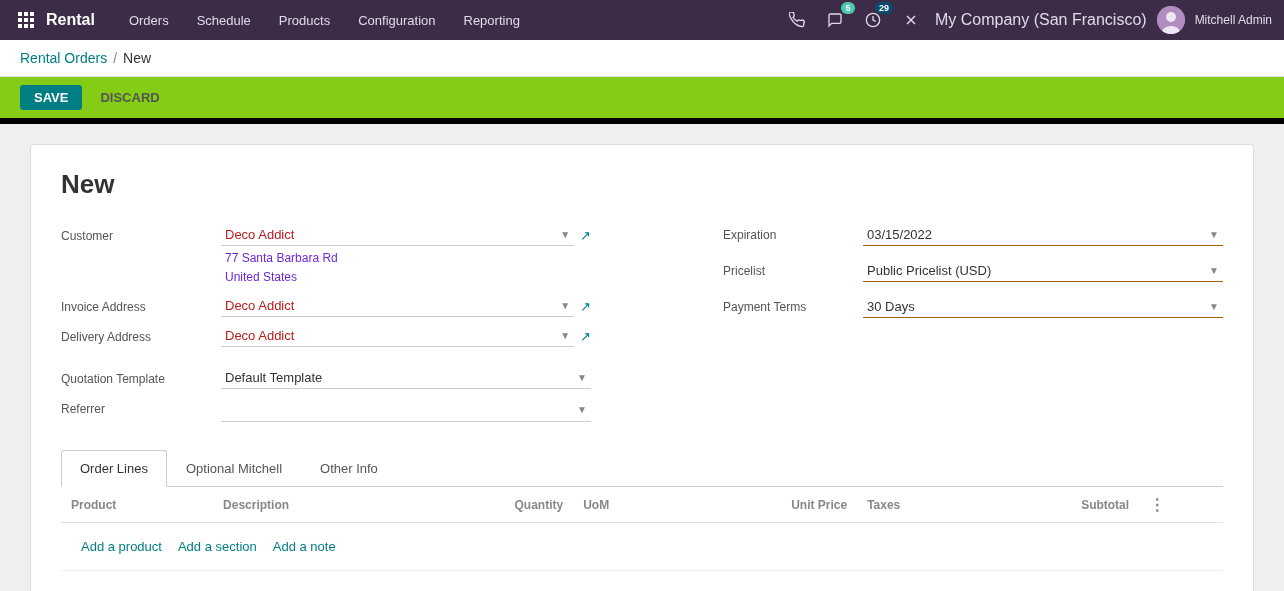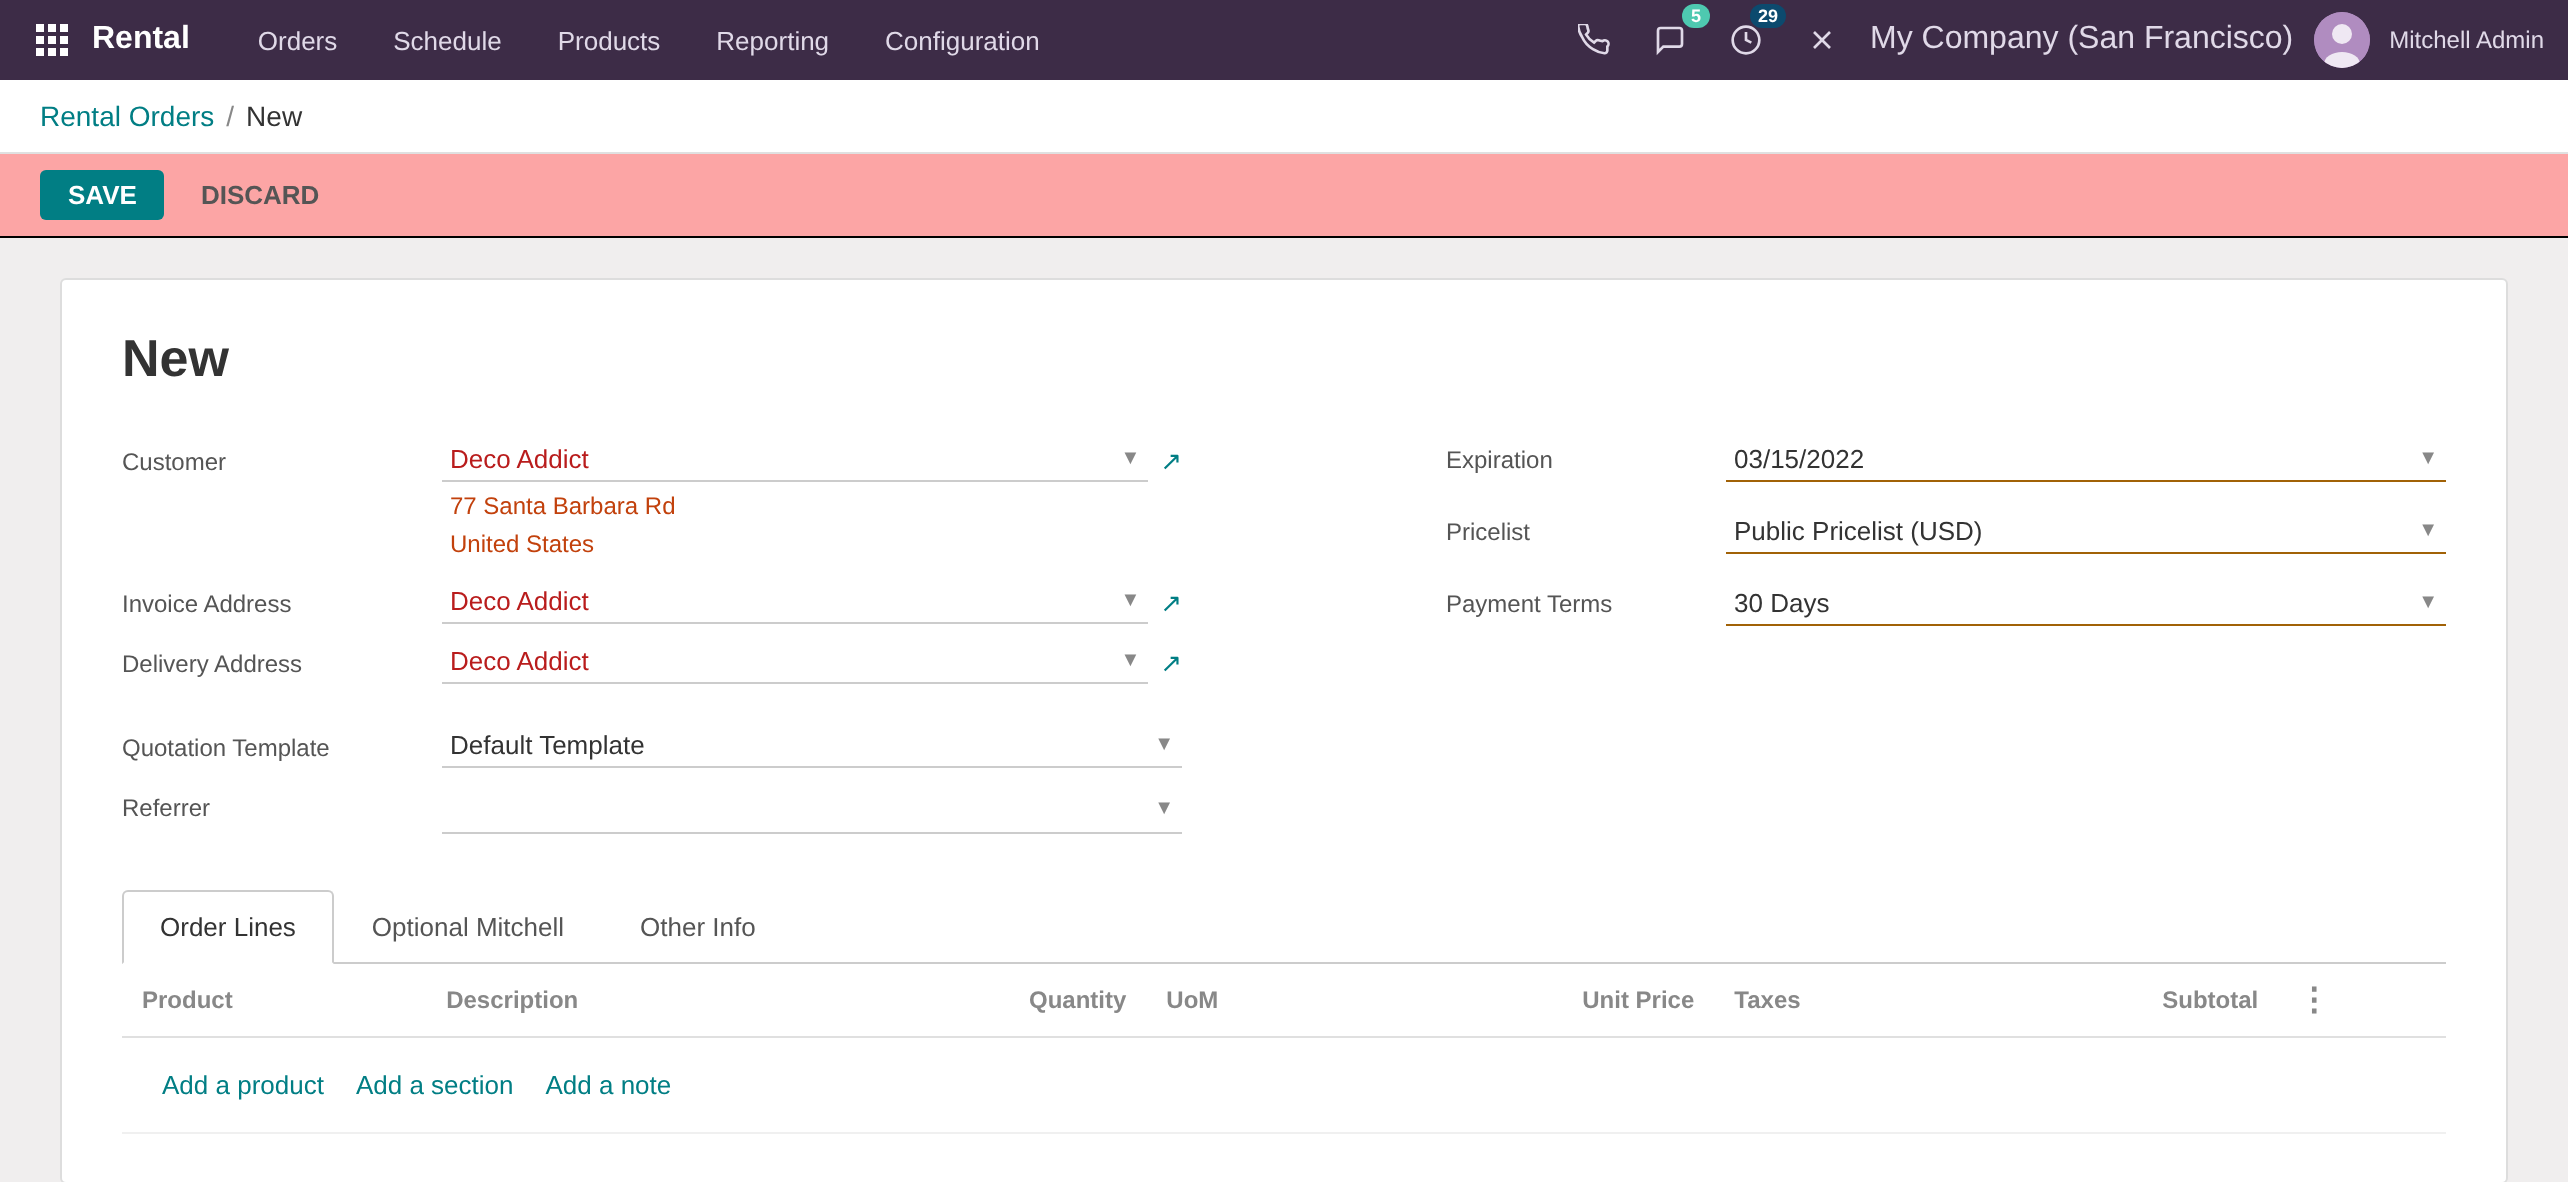--- a/index.html
+++ b/index.html
@@ -57,21 +57,21 @@
     .breadcrumb-bar {
       background: #fff; padding: 10px 20px; border-bottom: 1px solid #e0e0e0;
       display: flex; align-items: center; gap: 6px;
     }
     .breadcrumb-link { color: #017e84; font-size: 14px; cursor: pointer; }
     .breadcrumb-sep { color: #888; font-size: 14px; }
     .breadcrumb-current { color: #333; font-size: 14px; }
 
     
     .action-bar {
-      background: #fca5a5; padding: 8px 20px; border-bottom: 1px solid #000000;
+      background: #84cc16; padding: 8px 20px; border-bottom: 6px solid #000000;
       display: flex; align-items: center; gap: 8px;
     }
     .btn-save {
       background: #017e84; color: #fff; border: none; padding: 5px 14px;
       border-radius: 3px; cursor: pointer; font-size: 13px; font-weight: 600;
     }
     .btn-discard {
       background: transparent; color: #555; border: none; padding: 5px 10px;
       cursor: pointer; font-size: 13px; font-weight: 600;
     }
@@ -104,21 +104,21 @@
     .form-select {
       flex: 1; border: none; border-bottom: 1px solid #ccc; padding: 3px 4px;
       font-size: 13px; background: transparent; cursor: pointer;
       display: flex; align-items: center; justify-content: space-between;
     }
     .form-select-text {
       flex: 1; color: #b91c1c;
     }
     .form-select-arrow { color: #888; font-size: 10px; }
     .external-link-icon { color: #017e84; cursor: pointer; font-size: 13px; }
-    .address-lines { font-size: 12px; color: #c2410c; margin-top: 3px; line-height: 1.6; padding-left: 4px; }
+    .address-lines { font-size: 12px; color: #6d28d9; margin-top: 3px; line-height: 1.6; padding-left: 4px; }
 
     
     .form-columns {
       display: flex; gap: 40px; align-items: flex-start;
     }
     .form-col-left { flex: 1; }
     .form-col-right { flex: 0 0 500px; }
 
     .form-row-right {
       display: flex; align-items: center; margin-bottom: 14px;
@@ -186,22 +186,22 @@
       <rect x="0" y="12" width="4" height="4"></rect>
         <rect x="6" y="12" width="4" height="4"></rect>
       <rect x="12" y="12" width="4" height="4"></rect>
     </svg>
   </div>
   <span class="topnav-brand">Rental</span>
   <div class="topnav-menu">
     <span class="topnav-menu-item">Orders</span>
     <span class="topnav-menu-item">Schedule</span>
     <span class="topnav-menu-item">Products</span>
+    <span class="topnav-menu-item">Configuration</span>
     <span class="topnav-menu-item">Reporting</span>
-    <span class="topnav-menu-item">Configuration</span>
   </div>
   <div class="topnav-right">
     <div class="topnav-icon-btn">
       <svg width="16" height="16" viewBox="0 0 24 24" fill="none" stroke="#e0d9e8" stroke-width="2">
         <path d="M22 16.92v3a2 2 0 01-2.18 2 19.79 19.79 0 01-8.63-3.07A19.5 19.5 0 013.07 9.81 19.79 19.79 0 01.01 1.18 2 2 0 012 0h3a2 2 0 012 1.72c.127.96.361 1.903.7 2.81a2 2 0 01-.45 2.11L6.09 7.91a16 16 0 006 6l1.27-1.27a2 2 0 012.11-.45c.907.339 1.85.573 2.81.7A2 2 0 0122 16.92z"></path>
       </svg>
     </div>
     <div class="topnav-icon-btn">
       <svg width="16" height="16" viewBox="0 0 24 24" fill="none" stroke="#e0d9e8" stroke-width="2">
         <path d="M21 15a2 2 0 01-2 2H7l-4 4V5a2 2 0 012-2h14a2 2 0 012 2z"></path>

